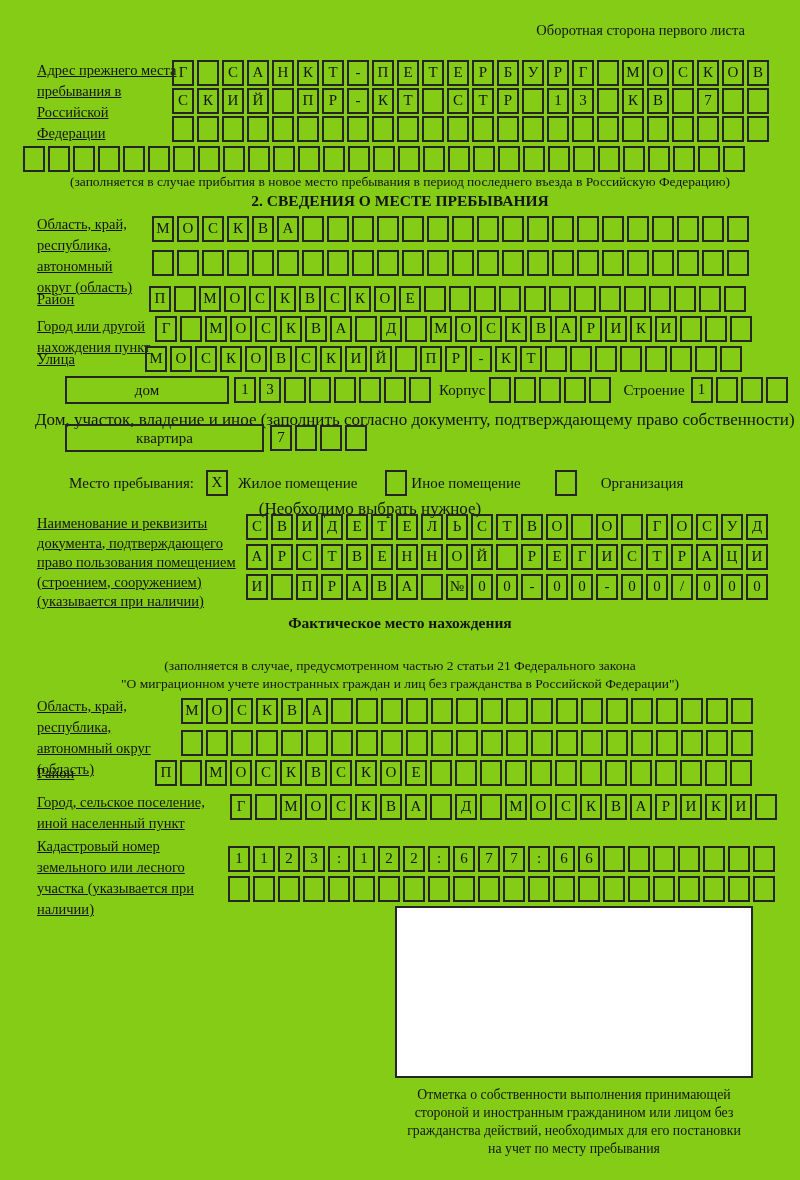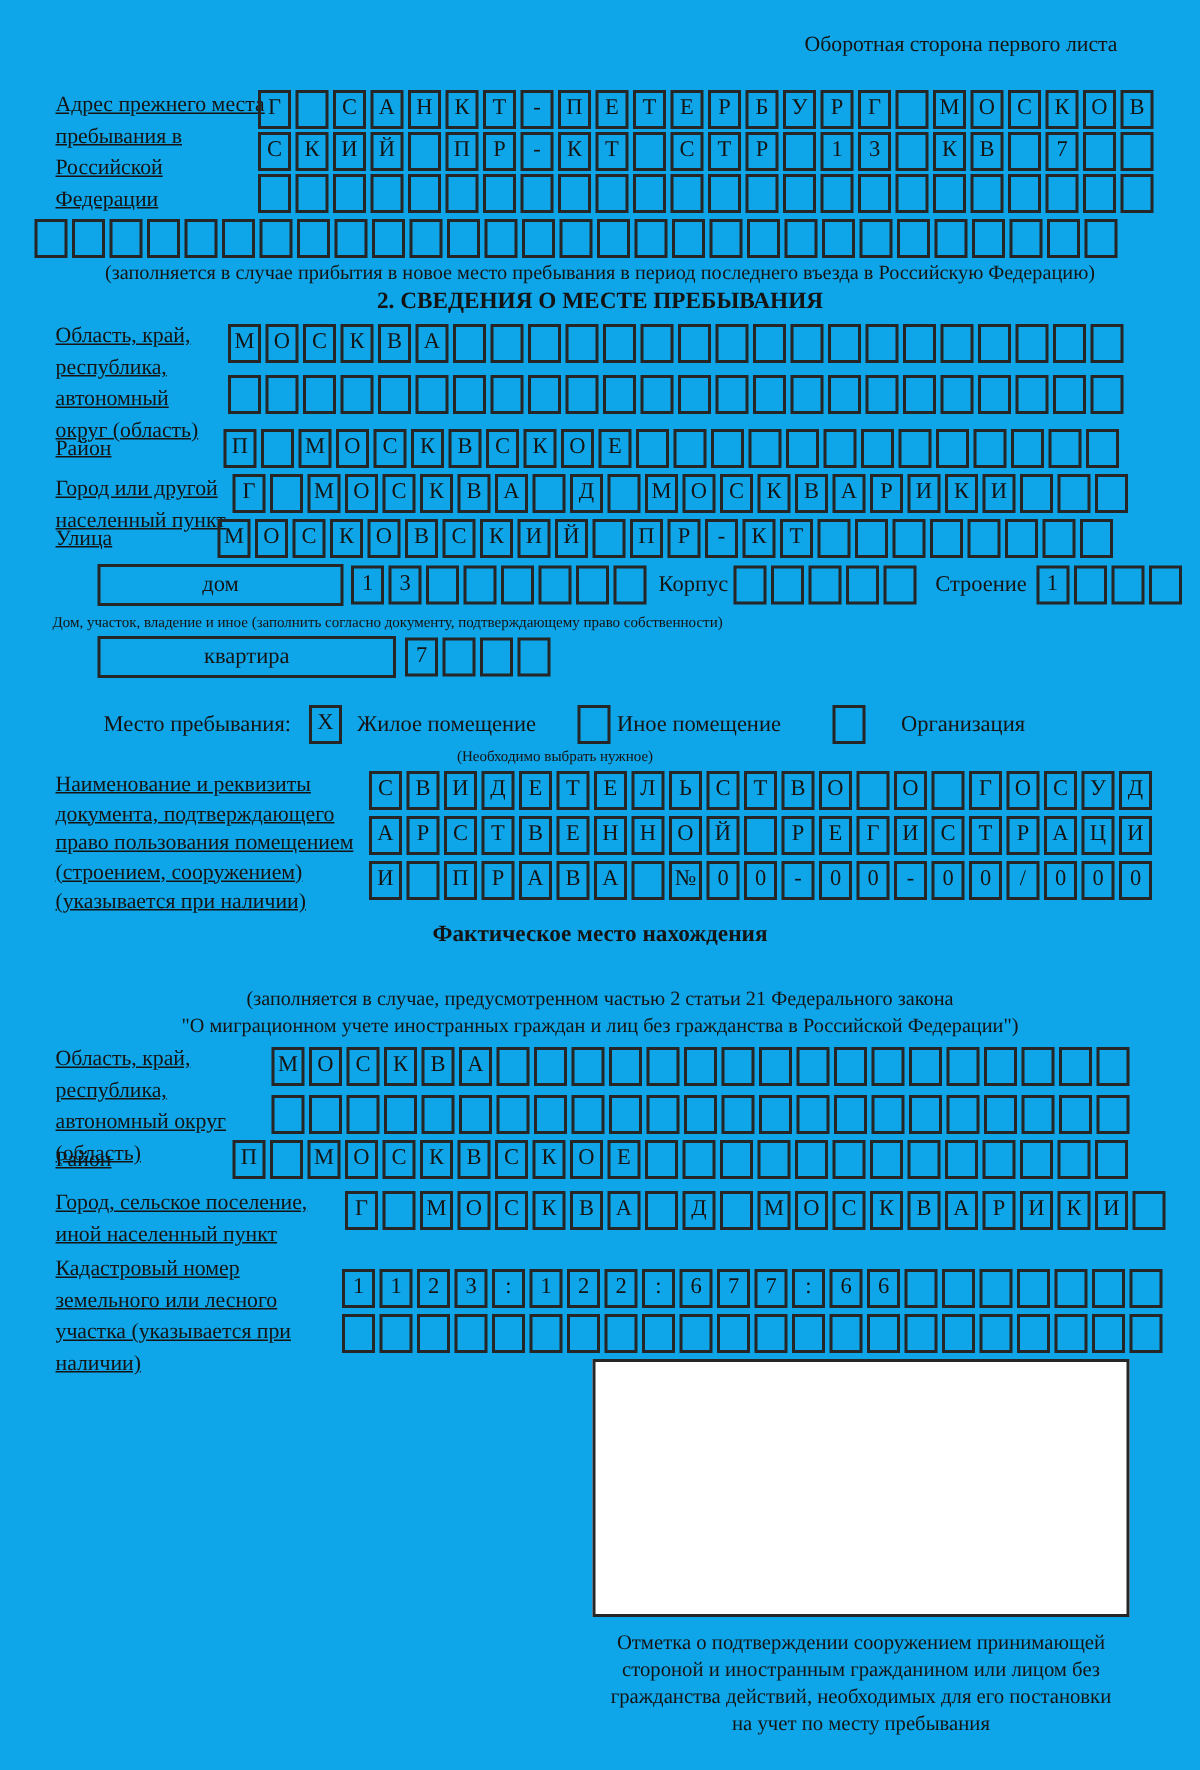--- a/index.html
+++ b/index.html
@@ -1,30 +1,30 @@
 <!DOCTYPE html>
 <html><head>
 <meta charset="utf-8">
 <style>
   * { box-sizing: border-box; }
   html, body { margin: 0; padding: 0; background: #ffffff; }
   .page {
     position: relative;
     width: 800px;
     height: 1180px;
-    background: #0ea5e9;
+    background: #84cc16;
     font-family: "Liberation Serif", serif;
     color: #141414;
     overflow: hidden;
   }
   .backnote { position: absolute; top: 22px; right: 55px; font-size: 14.5px; }
   .flabel { position: absolute; font-size: 14.5px; line-height: 21px; text-decoration: underline; }
   .title { position: absolute; width: 100%; text-align: center; font-weight: bold; font-size: 15.5px; }
   .note { position: absolute; width: 100%; text-align: center; font-size: 13.5px; }
-  .caption { position: absolute; font-size: 10px; }
+  .caption { position: absolute; font-size: 17px; }
   .cellrow { position: absolute; display: flex; gap: 3px; }
   .cells { display: flex; gap: 3px; }
   .cell {
     width: 22px; height: 26px; flex: none;
     border: 2px solid #262626;
     text-align: center; font-size: 15px; line-height: 21px;
   }
   .inline-row { position: absolute; display: flex; align-items: center; padding-left: 32px; }
   .ilabel { font-size: 15px; white-space: nowrap; }
   .wbox {
@@ -236,21 +236,21 @@
       <span class="cell"></span>
       <span class="cell"></span>
       <span class="cell"></span>
       <span class="cell"></span>
       <span class="cell"></span>
       <span class="cell"></span>
       <span class="cell"></span>
       <span class="cell"></span>
     </div>
 
-  <div class="flabel" style="top:316px;left:37px;width:120px">Город или другой населенный пункт</div>
+  <div class="flabel" style="top:316px;left:37px;width:120px">Город или другой нахождения пункт</div>
   <div class="cellrow" style="top:316px;left:155px">
       <span class="cell">Г</span>
       <span class="cell"></span>
       <span class="cell">М</span>
       <span class="cell">О</span>
       <span class="cell">С</span>
       <span class="cell">К</span>
       <span class="cell">В</span>
       <span class="cell">А</span>
       <span class="cell"></span>
@@ -576,19 +576,19 @@
       <span class="cell"></span>
       <span class="cell"></span>
       <span class="cell"></span>
       <span class="cell"></span>
       <span class="cell"></span>
       <span class="cell"></span>
     </div>
 
   <div class="stampbox" style="top:906px;left:395px;width:358px;height:172px"></div>
   <div class="stampcaption" style="top:1086px;left:374px;width:400px">
-    <div>Отметка о подтверждении сооружением принимающей</div>
+    <div>Отметка о собственности выполнения принимающей</div>
     <div>стороной и иностранным гражданином или лицом без</div>
     <div>гражданства действий, необходимых для его постановки</div>
     <div>на учет по месту пребывания</div>
   </div>
 
 </div>
 
 </body></html>

